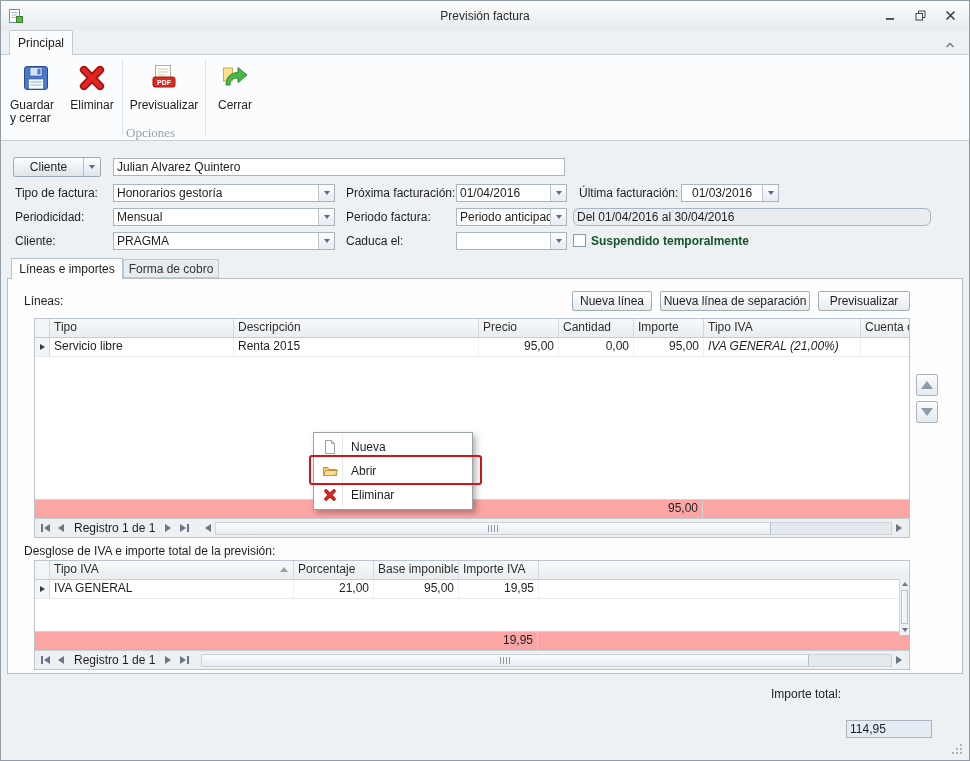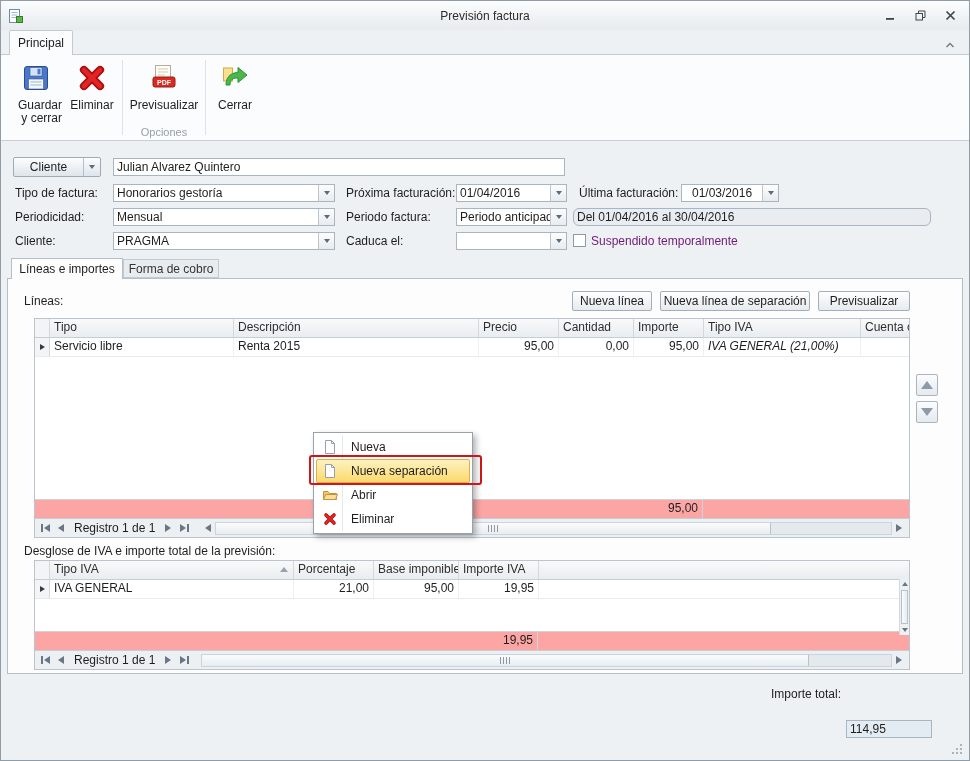--- a/index.html
+++ b/index.html
@@ -12,23 +12,23 @@
   .win-controls{position:absolute;right:12px;top:8px;display:flex;gap:16px;z-index:2;}
   .win-btn{width:14px;height:13px;display:flex;align-items:center;justify-content:center;cursor:default;}
   
   .ribbon-tabs{position:absolute;left:0;top:29px;right:0;height:25px;border-bottom:1px solid #c3cad1;box-sizing:border-box;}
   .ribbon-tab{position:absolute;left:8px;bottom:-1px;width:62px;height:24px;background:#fbfcfd;border:1px solid #c3cad1;border-bottom:none;border-radius:2px 2px 0 0;display:flex;align-items:center;justify-content:center;}
   .ribbon-collapse{position:absolute;right:14px;top:8px;}
   
   .ribbon{position:absolute;left:0;top:54px;right:0;height:86px;background:#fbfcfd;border-bottom:1px solid #c9cfd5;display:flex;align-items:stretch;padding-left:6px;box-sizing:border-box;}
   .rb-group{display:flex;flex-direction:column;padding-top:3px;}
   .rb-row{display:flex;flex:1;align-items:flex-start;}
-  .rb-group-label{text-align:center;font-size:11px;color:#96a0a9;height:15px;line-height:15px;}
+  .rb-group-label{text-align:left;font-size:13px;color:#96a0a9;height:15px;line-height:15px;font-family:Liberation Serif, serif;}
   .rb-btn{padding:4px 2px 2px;display:flex;flex-direction:column;align-items:center;border:1px solid transparent;border-radius:2px;cursor:default;box-sizing:border-box;}
-  .rb-btn .cap{margin-top:3px;text-align:right;line-height:13px;font-size:12px;color:#1e1e1e;}
+  .rb-btn .cap{margin-top:3px;text-align:left;line-height:13px;font-size:12px;color:#1e1e1e;}
   .rb-sep{width:1px;background:#dde2e7;margin:5px 3px;}
   
   .lbl{position:absolute;height:18px;line-height:18px;color:#1e1e1e;white-space:nowrap;}
   .field{position:absolute;height:18px;background:#fff;border:1px solid #a9b5c1;box-sizing:border-box;display:flex;align-items:stretch;}
   .field .txt{flex:1;padding:0 3px;line-height:16px;white-space:nowrap;overflow:hidden;}
   .field .drop{width:15px;border-left:1px solid #bcc6cf;background:linear-gradient(#fdfdfe,#e7ecf0);display:flex;align-items:center;justify-content:center;}
   .field.ro{background:#e9edf1;border-radius:6px;}
   .field.total{background:#e4ecf3;}
   .caret{width:0;height:0;border-left:3.5px solid transparent;border-right:3.5px solid transparent;border-top:4px solid #5c6b79;}
   .cliente-btn{position:absolute;left:12px;top:156px;width:88px;height:20px;border:1px solid #9dabb9;border-radius:2px;background:linear-gradient(#fdfdfe,#dee5eb);display:flex;align-items:stretch;box-sizing:border-box;}
@@ -249,21 +249,21 @@
       </span>
   </div>
   <div class="lbl" style="left:345px;top:231px;">Caduca el:</div>
   <div class="field" style="left:455px;top:231px;width:111px;">
     <span class="txt"></span>
     <span class="drop">
         <span class="caret"></span>
       </span>
   </div>
   <div class="checkbox" style="left:572px;top:233px;"></div>
-  <div class="lbl" style="left:590px;top:231px;color:#701a75;">Suspendido temporalmente</div>
+  <div class="lbl" style="left:590px;top:231px;color:#14532d;font-weight:bold;">Suspendido temporalmente</div>
 
   <div class="tab active">Líneas e importes</div>
   <div class="tab inactive">Forma de cobro</div>
 
   <div class="tabpanel">
 
     <div class="lbl" style="left:16px;top:13px;">Líneas:</div>
     <div class="btn" style="left:564px;top:12px;width:80px;">Nueva línea</div>
     <div class="btn" style="left:652px;top:12px;width:150px;">Nueva línea de separación</div>
     <div class="btn" style="left:810px;top:12px;width:92px;">Previsualizar</div>
@@ -412,29 +412,20 @@
   <div class="menu">
     <div class="menu-item">
       <span class="mi">
         <svg width="16" height="16" viewBox="0 0 16 16">
           <path d="M3.5 1.5 H9.5 L12.5 4.5 V14.5 H3.5 Z" fill="#fff" stroke="#97a1ab"></path>
           <path d="M9.5 1.5 V4.5 H12.5" fill="none" stroke="#97a1ab"></path>
         </svg>
       </span>
       <span class="ml">Nueva</span>
     </div>
-    <div class="menu-item hl">
-      <span class="mi">
-        <svg width="16" height="16" viewBox="0 0 16 16">
-          <path d="M3.5 1.5 H9.5 L12.5 4.5 V14.5 H3.5 Z" fill="#fff" stroke="#97a1ab"></path>
-          <path d="M9.5 1.5 V4.5 H12.5" fill="none" stroke="#97a1ab"></path>
-        </svg>
-      </span>
-      <span class="ml">Nueva separación</span>
-    </div>
     <div class="menu-item">
       <span class="mi">
         <svg width="16" height="16" viewBox="0 0 16 16">
           <path d="M1.5 4.5 H6 L7.5 6.5 H14.5 V12.5 H1.5 Z" fill="#f7c75f" stroke="#c2953b"></path>
           <path d="M1.5 12.5 L3.8 7.5 H15.5 L13.5 12.5 Z" fill="#fbdf96" stroke="#c2953b"></path>
         </svg>
       </span>
       <span class="ml">Abrir</span>
     </div>
     <div class="menu-item">

